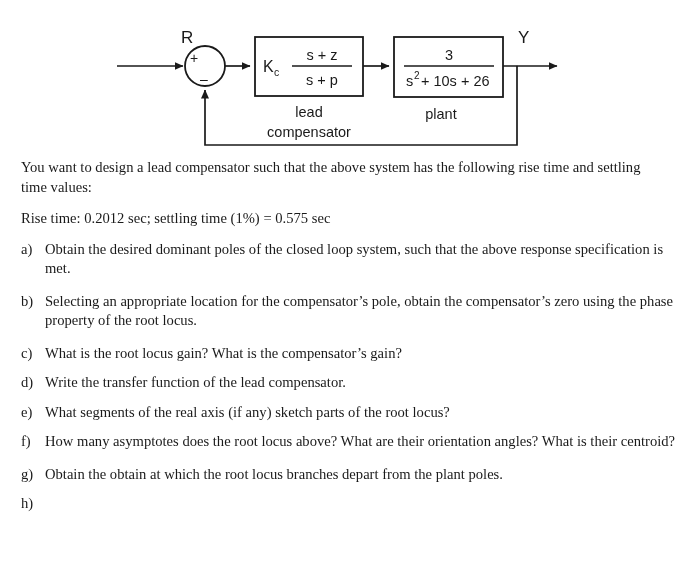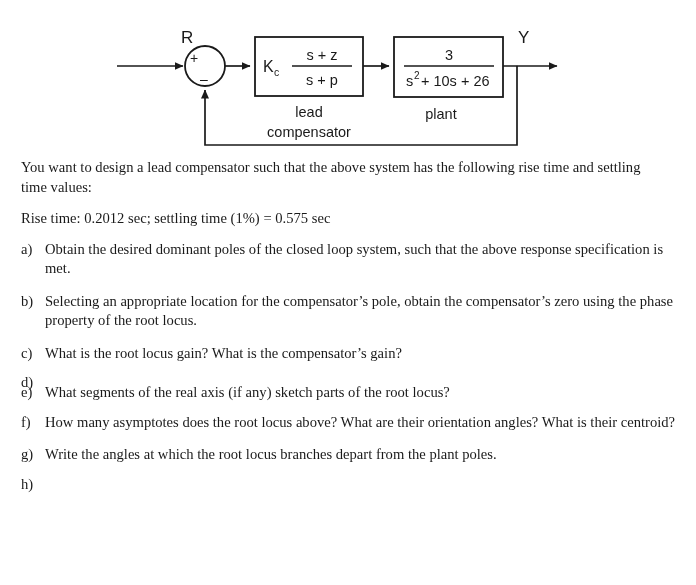--- a/index.html
+++ b/index.html
@@ -158,38 +158,39 @@
     <li class="spacer-item-lg"></li>
 
     <li class="qitem">
       <span class="qmarker">c)</span>
       <span>What is the root locus gain? What is the compensator’s gain?</span>
     </li>
     <li class="spacer-item"></li>
 
     <li class="qitem">
       <span class="qmarker">d)</span>
+      <span>Write the transfer function of the lead compensator.</span>
     </li>
     <li class="spacer-item"></li>
 
     <li class="qitem">
       <span class="qmarker">e)</span>
       <span>What segments of the real axis (if any) sketch parts of the root locus?</span>
     </li>
     <li class="spacer-item"></li>
 
     <li class="qitem">
       <span class="qmarker">f)</span>
       <span>How many asymptotes does the root locus above? What are their orientation angles? What is their centroid?</span>
     </li>
     <li class="spacer-item-lg"></li>
 
     <li class="qitem">
       <span class="qmarker">g)</span>
-      <span>Write the angles at which the root locus branches depart from the plant poles.</span>
+      <span>Obtain the obtain at which the root locus branches depart from the plant poles.</span>
     </li>
     <li class="spacer-item"></li>
 
     <li class="qitem">
       <span class="qmarker">h)</span>
     </li>
   </ul>
 </div>
 
 </body></html>

